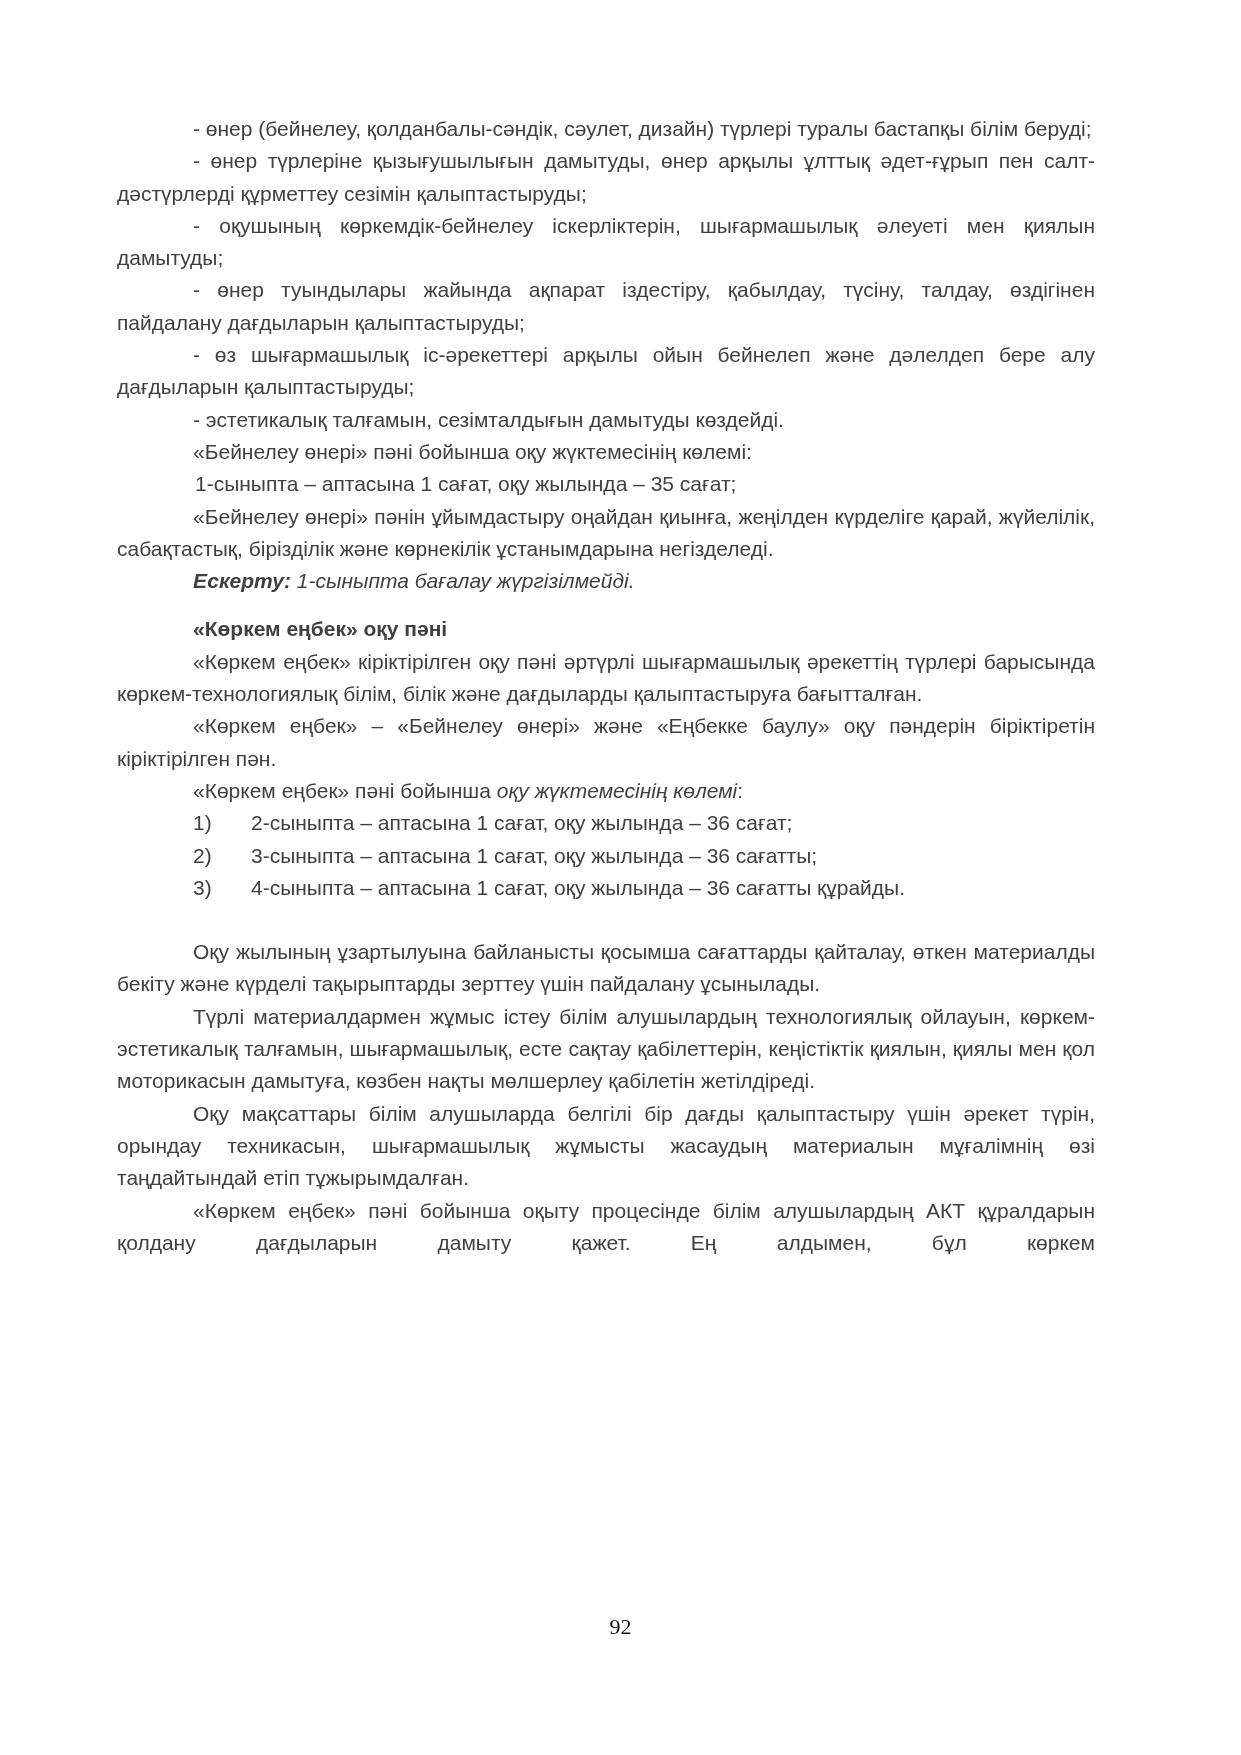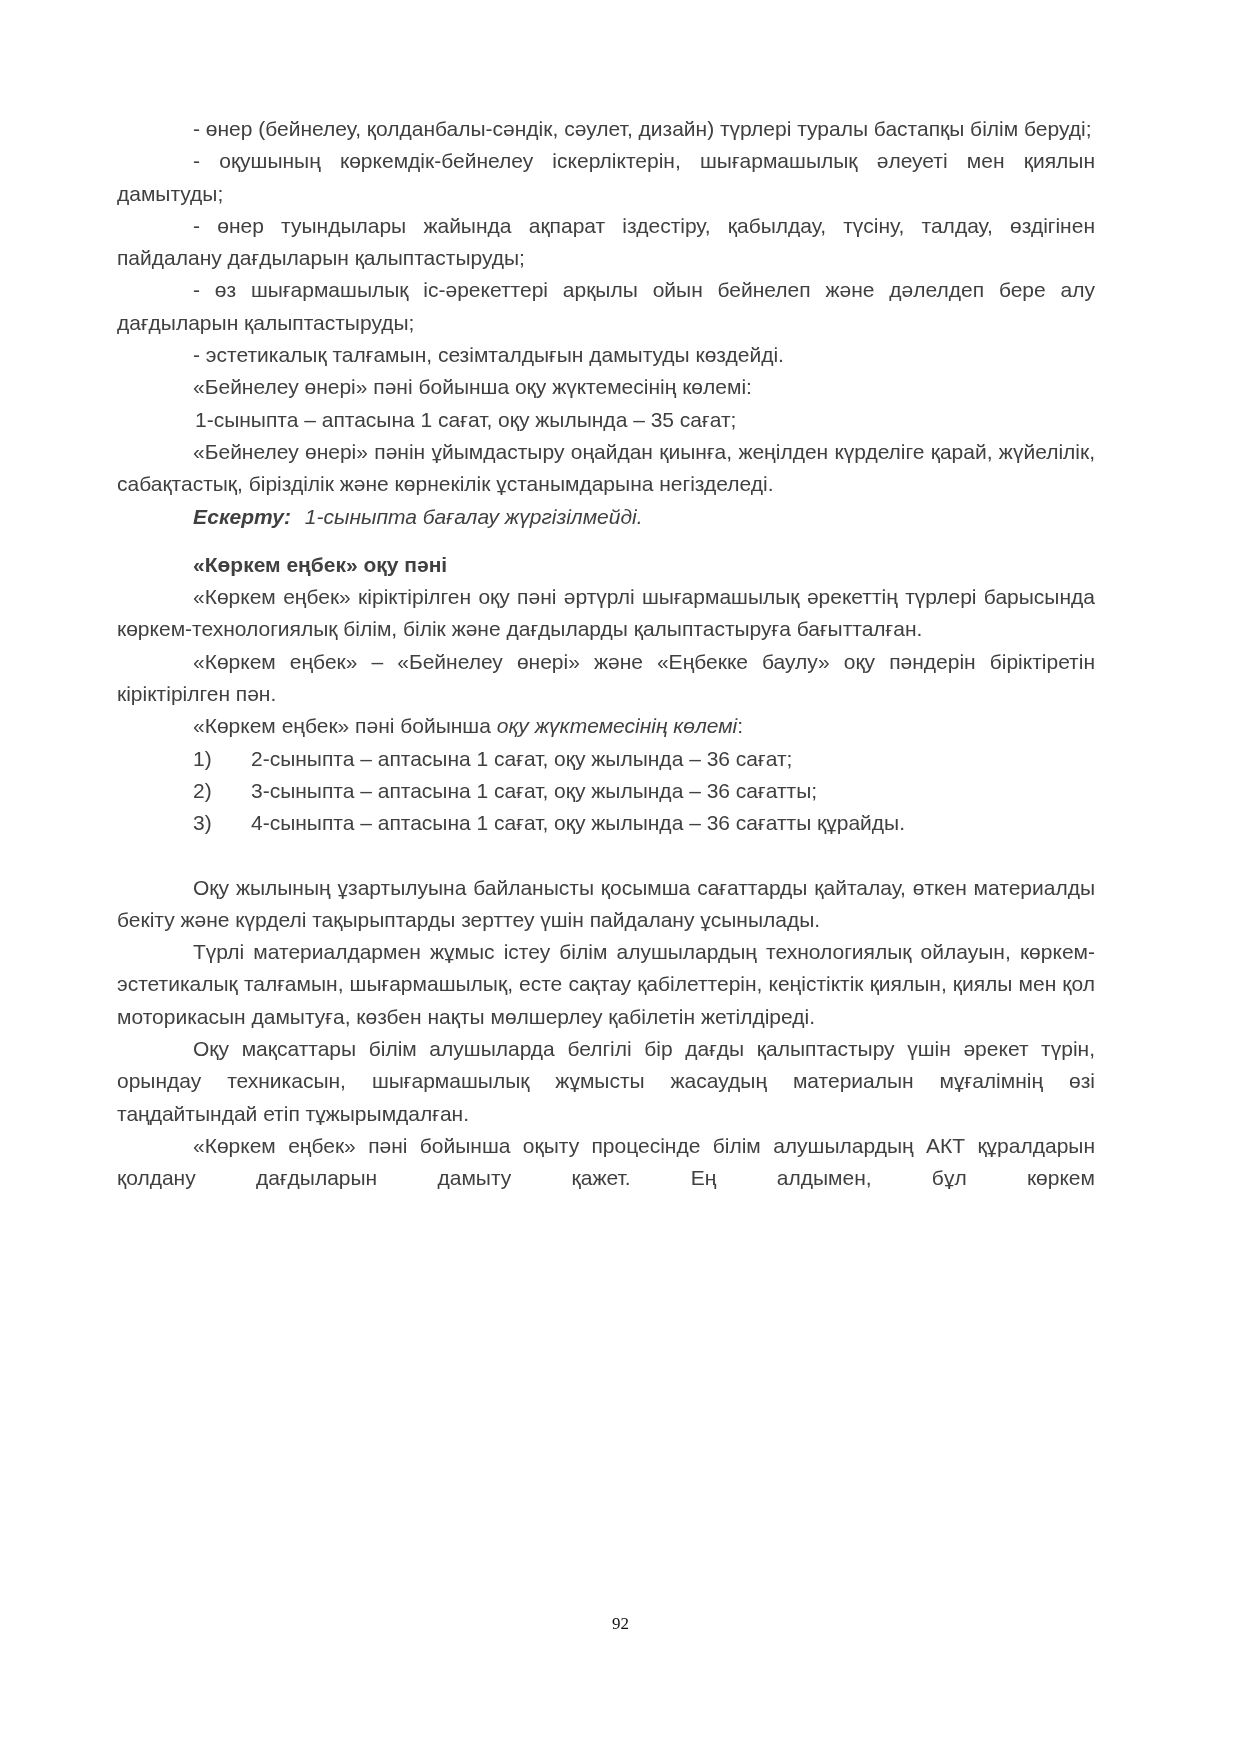--- a/index.html
+++ b/index.html
@@ -13,41 +13,42 @@
     font-size: 21px;
     line-height: 32.3px;
     color: #404040;
   }
   p { margin: 0; text-align: justify; }
   .ind { text-indent: 76px; }
   .ind2 { text-indent: 78px; }
   .last-left { text-align-last: left; }
   .heading { margin-top: 16px; font-weight: bold; text-indent: 76px; text-align: left; }
   .note-label { font-weight: bold; font-style: italic; }
-  .note-text { font-style: italic; margin-left: 8px; }
+  .note-text { font-style: italic; }
   .it { font-style: italic; margin-top: 36px; }
   .list-item { display: flex; padding-left: 76px; text-align: left; }
   .list-num { width: 58px; flex: 0 0 58px; }
   .gap { height: 32px; }
   .page-number {
     position: absolute;
     left: 0; right: 0;
     top: 1614px;
     text-align: center;
     font-family: "Liberation Serif", "DejaVu Serif", serif;
-    font-size: 17px;
+    font-size: 22px;
     color: #111111;
   }
 </style>
 </head>
 <body>
 
 <div class="page">
 
   <p class="ind">- өнер (бейнелеу, қолданбалы-сәндік, сәулет, дизайн) түрлері туралы бастапқы білім беруді;</p>
+  <p class="ind">- өнер түрлеріне қызығушылығын дамытуды, өнер арқылы ұлттық әдет-ғұрып пен салт-дәстүрлерді құрметтеу сезімін қалыптастыруды;</p>
   <p class="ind">- оқушының көркемдік-бейнелеу іскерліктерін, шығармашылық әлеуеті мен қиялын дамытуды;</p>
   <p class="ind">- өнер туындылары жайында ақпарат іздестіру, қабылдау, түсіну, талдау, өздігінен пайдалану дағдыларын қалыптастыруды;</p>
   <p class="ind">- өз шығармашылық іс-әрекеттері арқылы ойын бейнелеп және дәлелдеп бере алу дағдыларын қалыптастыруды;</p>
   <p class="ind">- эстетикалық талғамын, сезімталдығын дамытуды көздейді.</p>
 
   <p class="ind">«Бейнелеу өнері» пәні бойынша оқу жүктемесінің көлемі:</p>
   <p class="ind2">1-сыныпта – аптасына 1 сағат, оқу жылында – 35 сағат;</p>
   <p class="ind">«Бейнелеу өнері» пәнін ұйымдастыру оңайдан қиынға, жеңілден күрделіге қарай, жүйелілік, сабақтастық, бірізділік және көрнекілік  ұстанымдарына негізделеді.</p>
 
   <p class="ind"><span class="note-label">Ескерту:</span><span class="note-text"> 1-сыныпта бағалау жүргізілмейді.</span></p>

